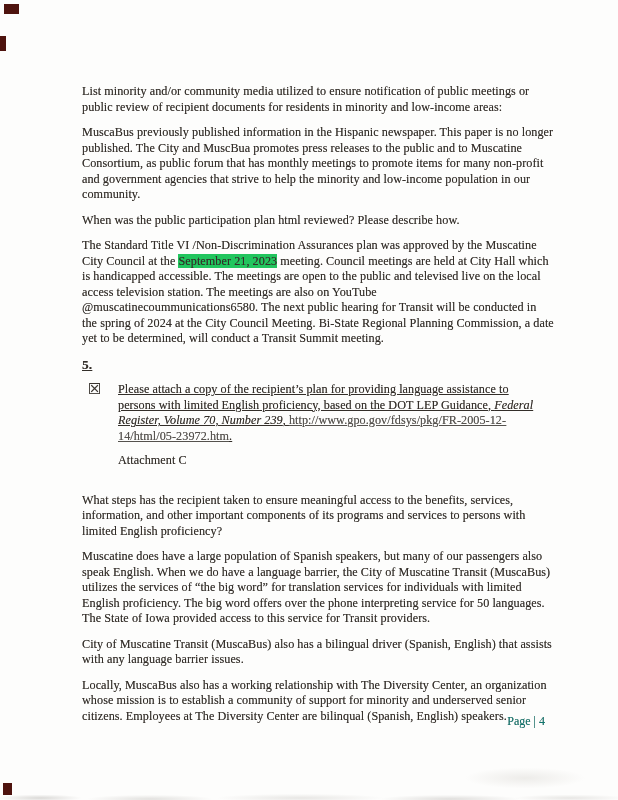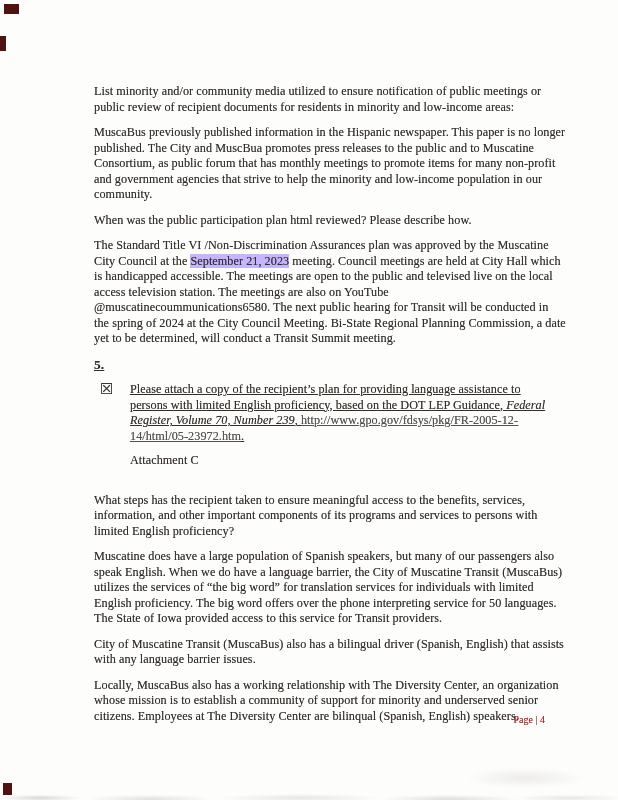--- a/index.html
+++ b/index.html
@@ -7,21 +7,21 @@
     width: 618px;
     height: 800px;
     position: relative;
     background: #fdfdfc;
     overflow: hidden;
     font-family: "Liberation Serif", "DejaVu Serif", serif;
     color: #332e29;
   }
   .page {
     position: absolute;
-    left: 94px;
+    left: 82px;
     top: 84px;
     width: 472px;
     font-size: 12.2px;
     line-height: 15.5px;
     letter-spacing: 0.05px;
     text-shadow: 0 0 0.5px rgba(55, 50, 45, 0.55);
   }
   .para { margin: 0 0 10px 0; }
   .section-heading {
     font-weight: bold;
@@ -40,32 +40,32 @@
     padding-top: 0;
   }
   .checkbox-glyph {
     font-family: "DejaVu Sans", sans-serif;
     font-size: 15px;
     line-height: 15px;
     color: #3a3530;
   }
   .checkbox-text { flex: 1 1 auto; text-decoration: underline; }
   .attachment-label { margin: 0 0 24px 36px; }
-  .hl { background: #c4b5fd; }
+  .hl { background: #22c55e; }
   .doc-link {
     color: #55524e;
     text-decoration: underline;
   }
   .italic { font-style: italic; }
   .footer {
     position: absolute;
     top: 714px;
     right: 73px;
-    font-size: 10px;
-    color: #b91c1c;
+    font-size: 12px;
+    color: #0f766e;
     text-shadow: 0 0 0.5px rgba(55, 50, 45, 0.5);
   }
   .scan-mark { position: absolute; background: #4e130e; }
   .scan-mark.m1 { left: 4px; top: 4px; width: 15px; height: 10px; }
   .scan-mark.m2 { left: 0; top: 36px; width: 6px; height: 15px; }
   .scan-mark.m3 { left: 3px; top: 783px; width: 9px; height: 12px; }
   .bottom-noise {
     position: absolute;
     left: 0;
     bottom: 0;

